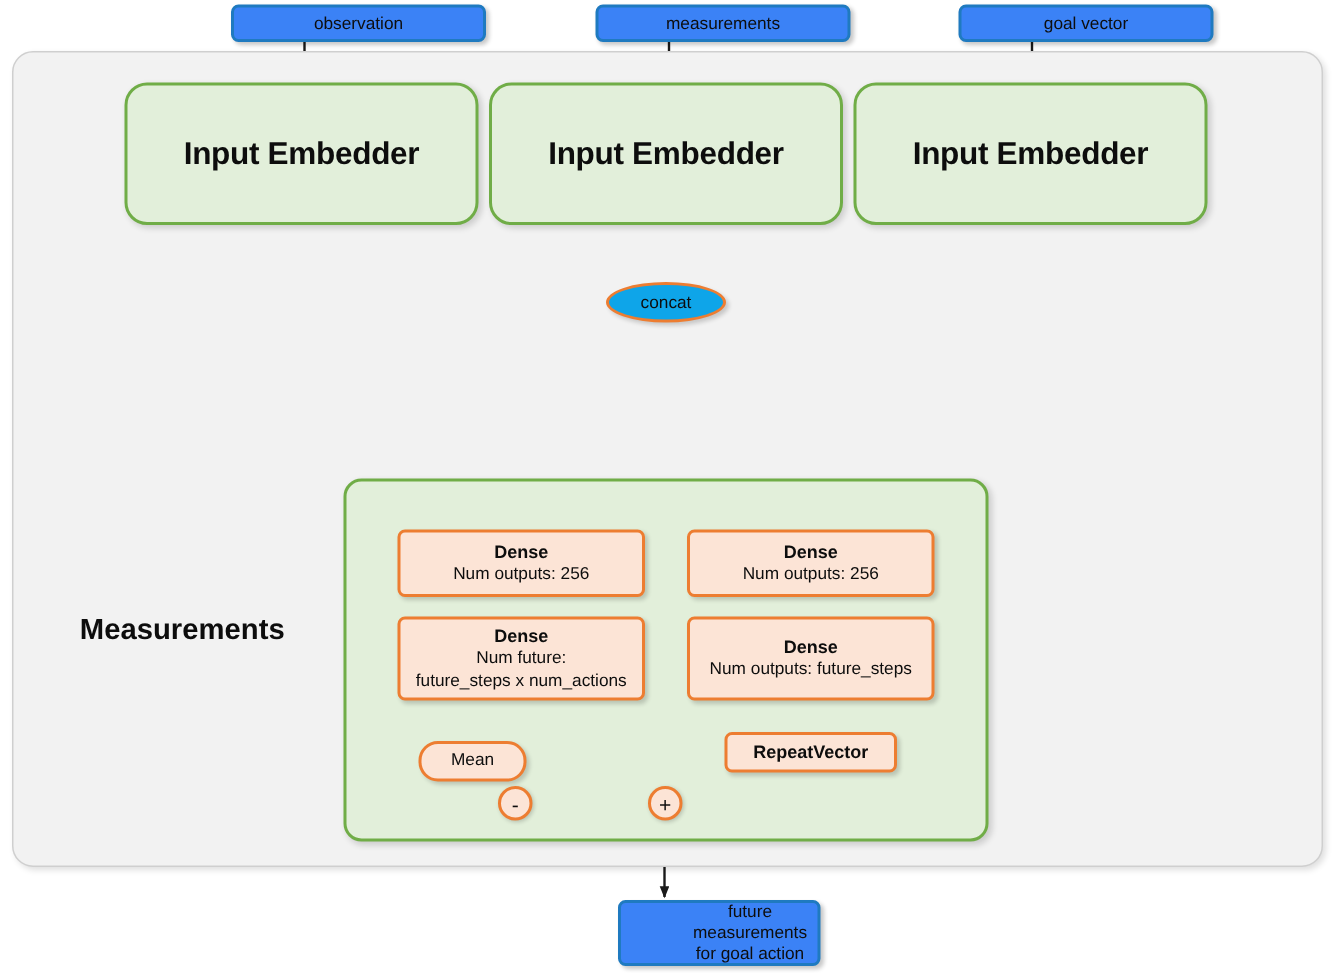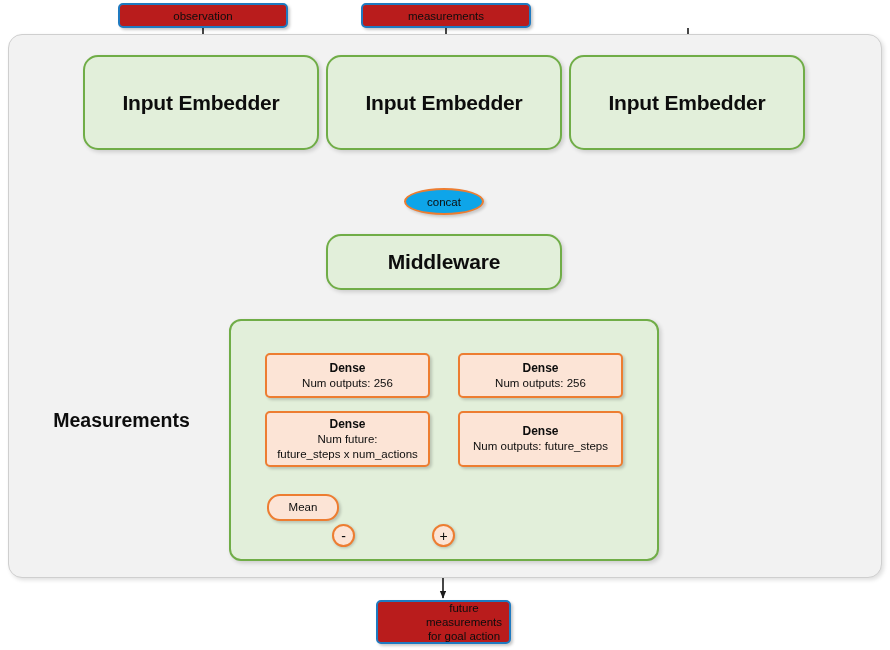--- a/index.html
+++ b/index.html
@@ -16,23 +16,24 @@
 
   
   .outer-container{
     left:8px;top:34px;width:874px;height:544px;
     background:#f2f2f2;border:1px solid #cfcfcf;border-radius:14px;
     box-shadow:2px 2px 4px rgba(0,0,0,0.13);
   }
 
   
   .io-box{
-    background:#b91c1c;border:2.5px solid #1f7ac0;border-radius:5px;
+    background:#3b82f6;border:2.5px solid #1f7ac0;border-radius:5px;
     font-size:11.5px;line-height:14px;color:#0d0d0d;
     box-shadow:2px 2px 3px rgba(0,0,0,0.22);
+    margin-left:36px;
   }
 
   
   .green-box{
     background:#e2efda;border:2.5px solid #70ad47;border-radius:15px;
     box-shadow:2px 2px 4px rgba(0,0,0,0.16);
   }
   .embedder{font-size:21px;font-weight:bold;letter-spacing:-0.2px;}
   .middleware{font-size:21px;font-weight:bold;letter-spacing:-0.2px;}
 
@@ -115,74 +116,77 @@
   </svg>
 
   <div class="node outer-container"></div>
 
   <div class="node io-box" style="left:118px;top:3px;width:170px;height:25px;">
     <span>observation</span>
   </div>
   <div class="node io-box" style="left:361px;top:3px;width:170px;height:25px;">
     <span>measurements</span>
   </div>
+  <div class="node io-box" style="left:603px;top:3px;width:170px;height:25px;">
+    <span>goal vector</span>
+  </div>
 
   <div class="node green-box embedder" style="left:83px;top:55px;width:236px;height:95px;">
     <span>Input Embedder</span>
   </div>
   <div class="node green-box embedder" style="left:326px;top:55px;width:236px;height:95px;">
     <span>Input Embedder</span>
   </div>
   <div class="node green-box embedder" style="left:569px;top:55px;width:236px;height:95px;">
     <span>Input Embedder</span>
   </div>
 
   <div class="node ellipse" style="left:404px;top:188px;width:80px;height:27px;">
     <span>concat</span>
   </div>
 
-  <div class="node green-box middleware" style="left:326px;top:234px;width:236px;height:56px;">
-    <span>Middleware</span>
-  </div>
 
   <div class="node head-container" style="left:229px;top:319px;width:430px;height:242px;"></div>
 
   <div class="head-label">
     <div>Measurements</div>
   </div>
 
   <div class="node orange-box" style="left:265px;top:353px;width:165px;height:45px;">
     <div class="ttl">Dense</div>
     <div>Num outputs: 256</div>
   </div>
 
   <div class="node orange-box" style="left:265px;top:411px;width:165px;height:56px;">
     <div class="ttl">Dense</div>
     <div>Num future:</div>
     <div>future_steps x num_actions</div>
   </div>
 
-  <div class="node orange-box single-line" style="left:267px;top:494px;width:72px;height:27px;border-radius:13px;">
+  <div class="node orange-box single-line" style="left:279px;top:494px;width:72px;height:27px;border-radius:13px;">
     <span>Mean</span>
   </div>
 
   <div class="node op-circle" style="left:332px;top:524px;width:23px;height:23px;">
     <span>-</span>
   </div>
 
   <div class="node orange-box" style="left:458px;top:353px;width:165px;height:45px;">
     <div class="ttl">Dense</div>
     <div>Num outputs: 256</div>
   </div>
 
   <div class="node orange-box" style="left:458px;top:411px;width:165px;height:56px;">
     <div class="ttl">Dense</div>
     <div>Num outputs: future_steps</div>
   </div>
 
+  <div class="node orange-box single-line" style="left:483px;top:488px;width:115px;height:27px;">
+    <span class="ttl">RepeatVector</span>
+  </div>
 
   <div class="node op-circle" style="left:432px;top:524px;width:23px;height:23px;">
     <span>+</span>
   </div>
 
   <div class="node io-box" style="left:376px;top:600px;width:135px;height:44px;flex-direction:column;padding-left:41px;">
     <div>future measurements</div>
     <div>for goal action</div>
   </div>
 

